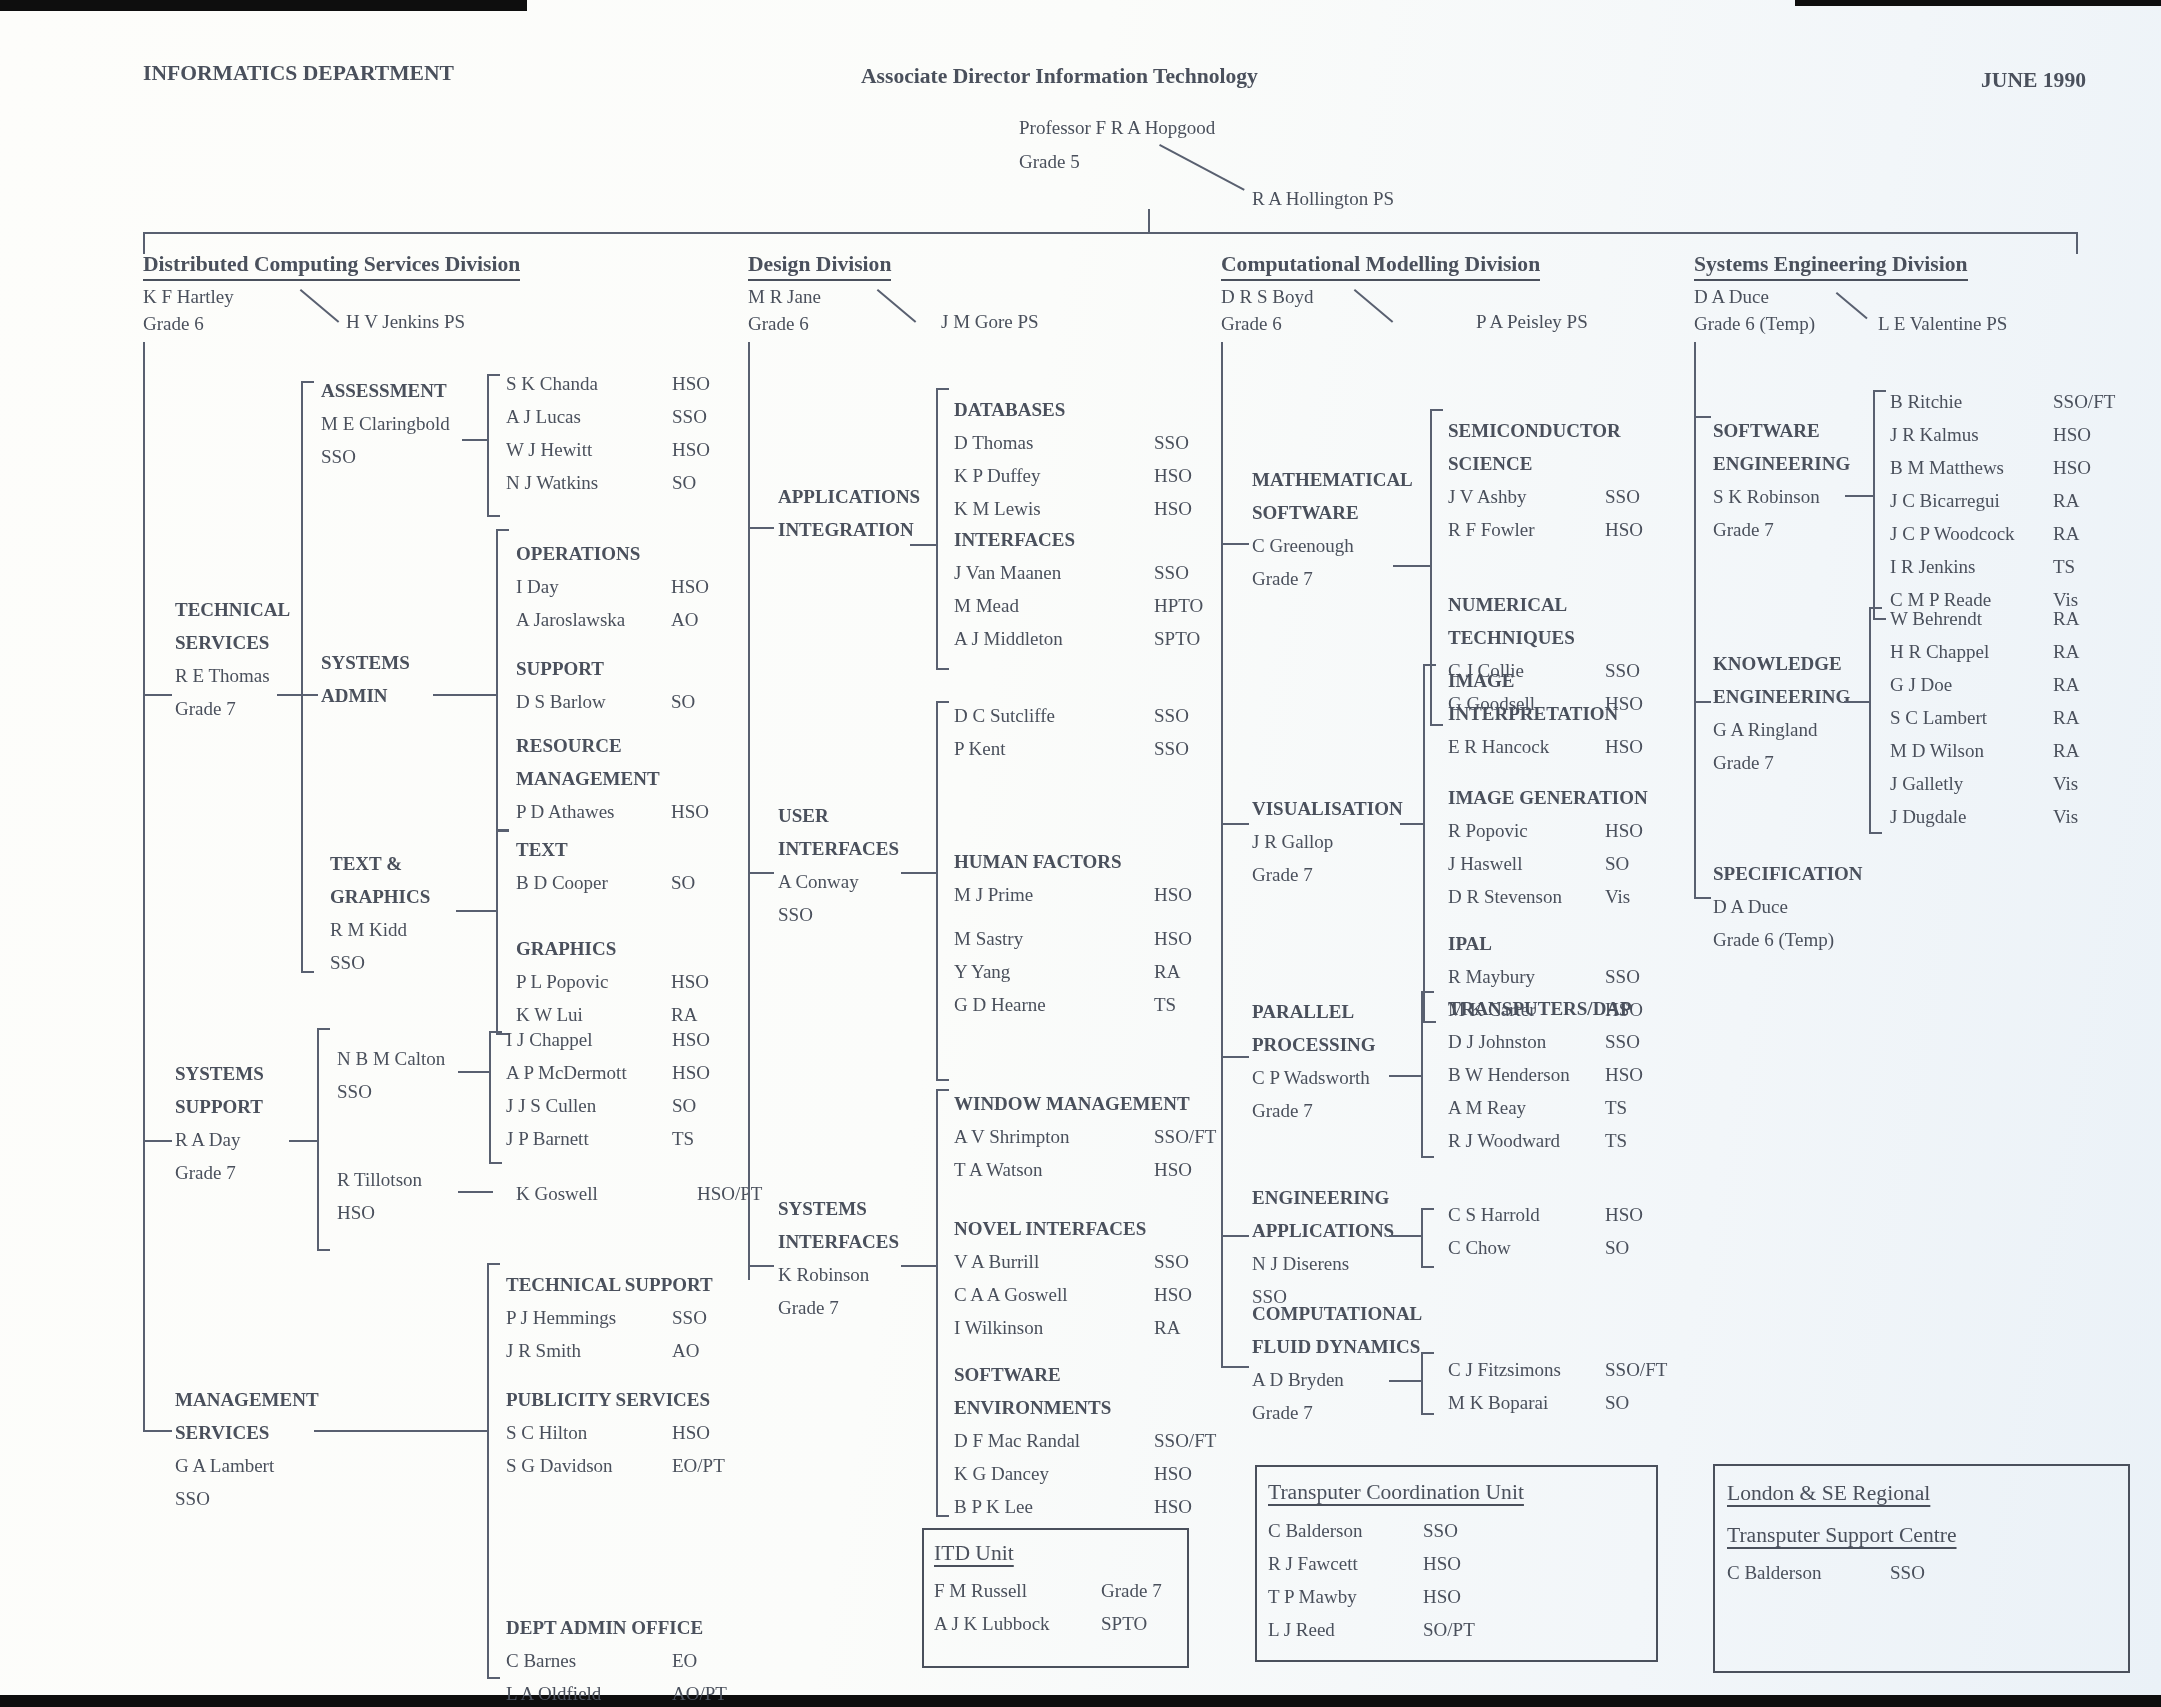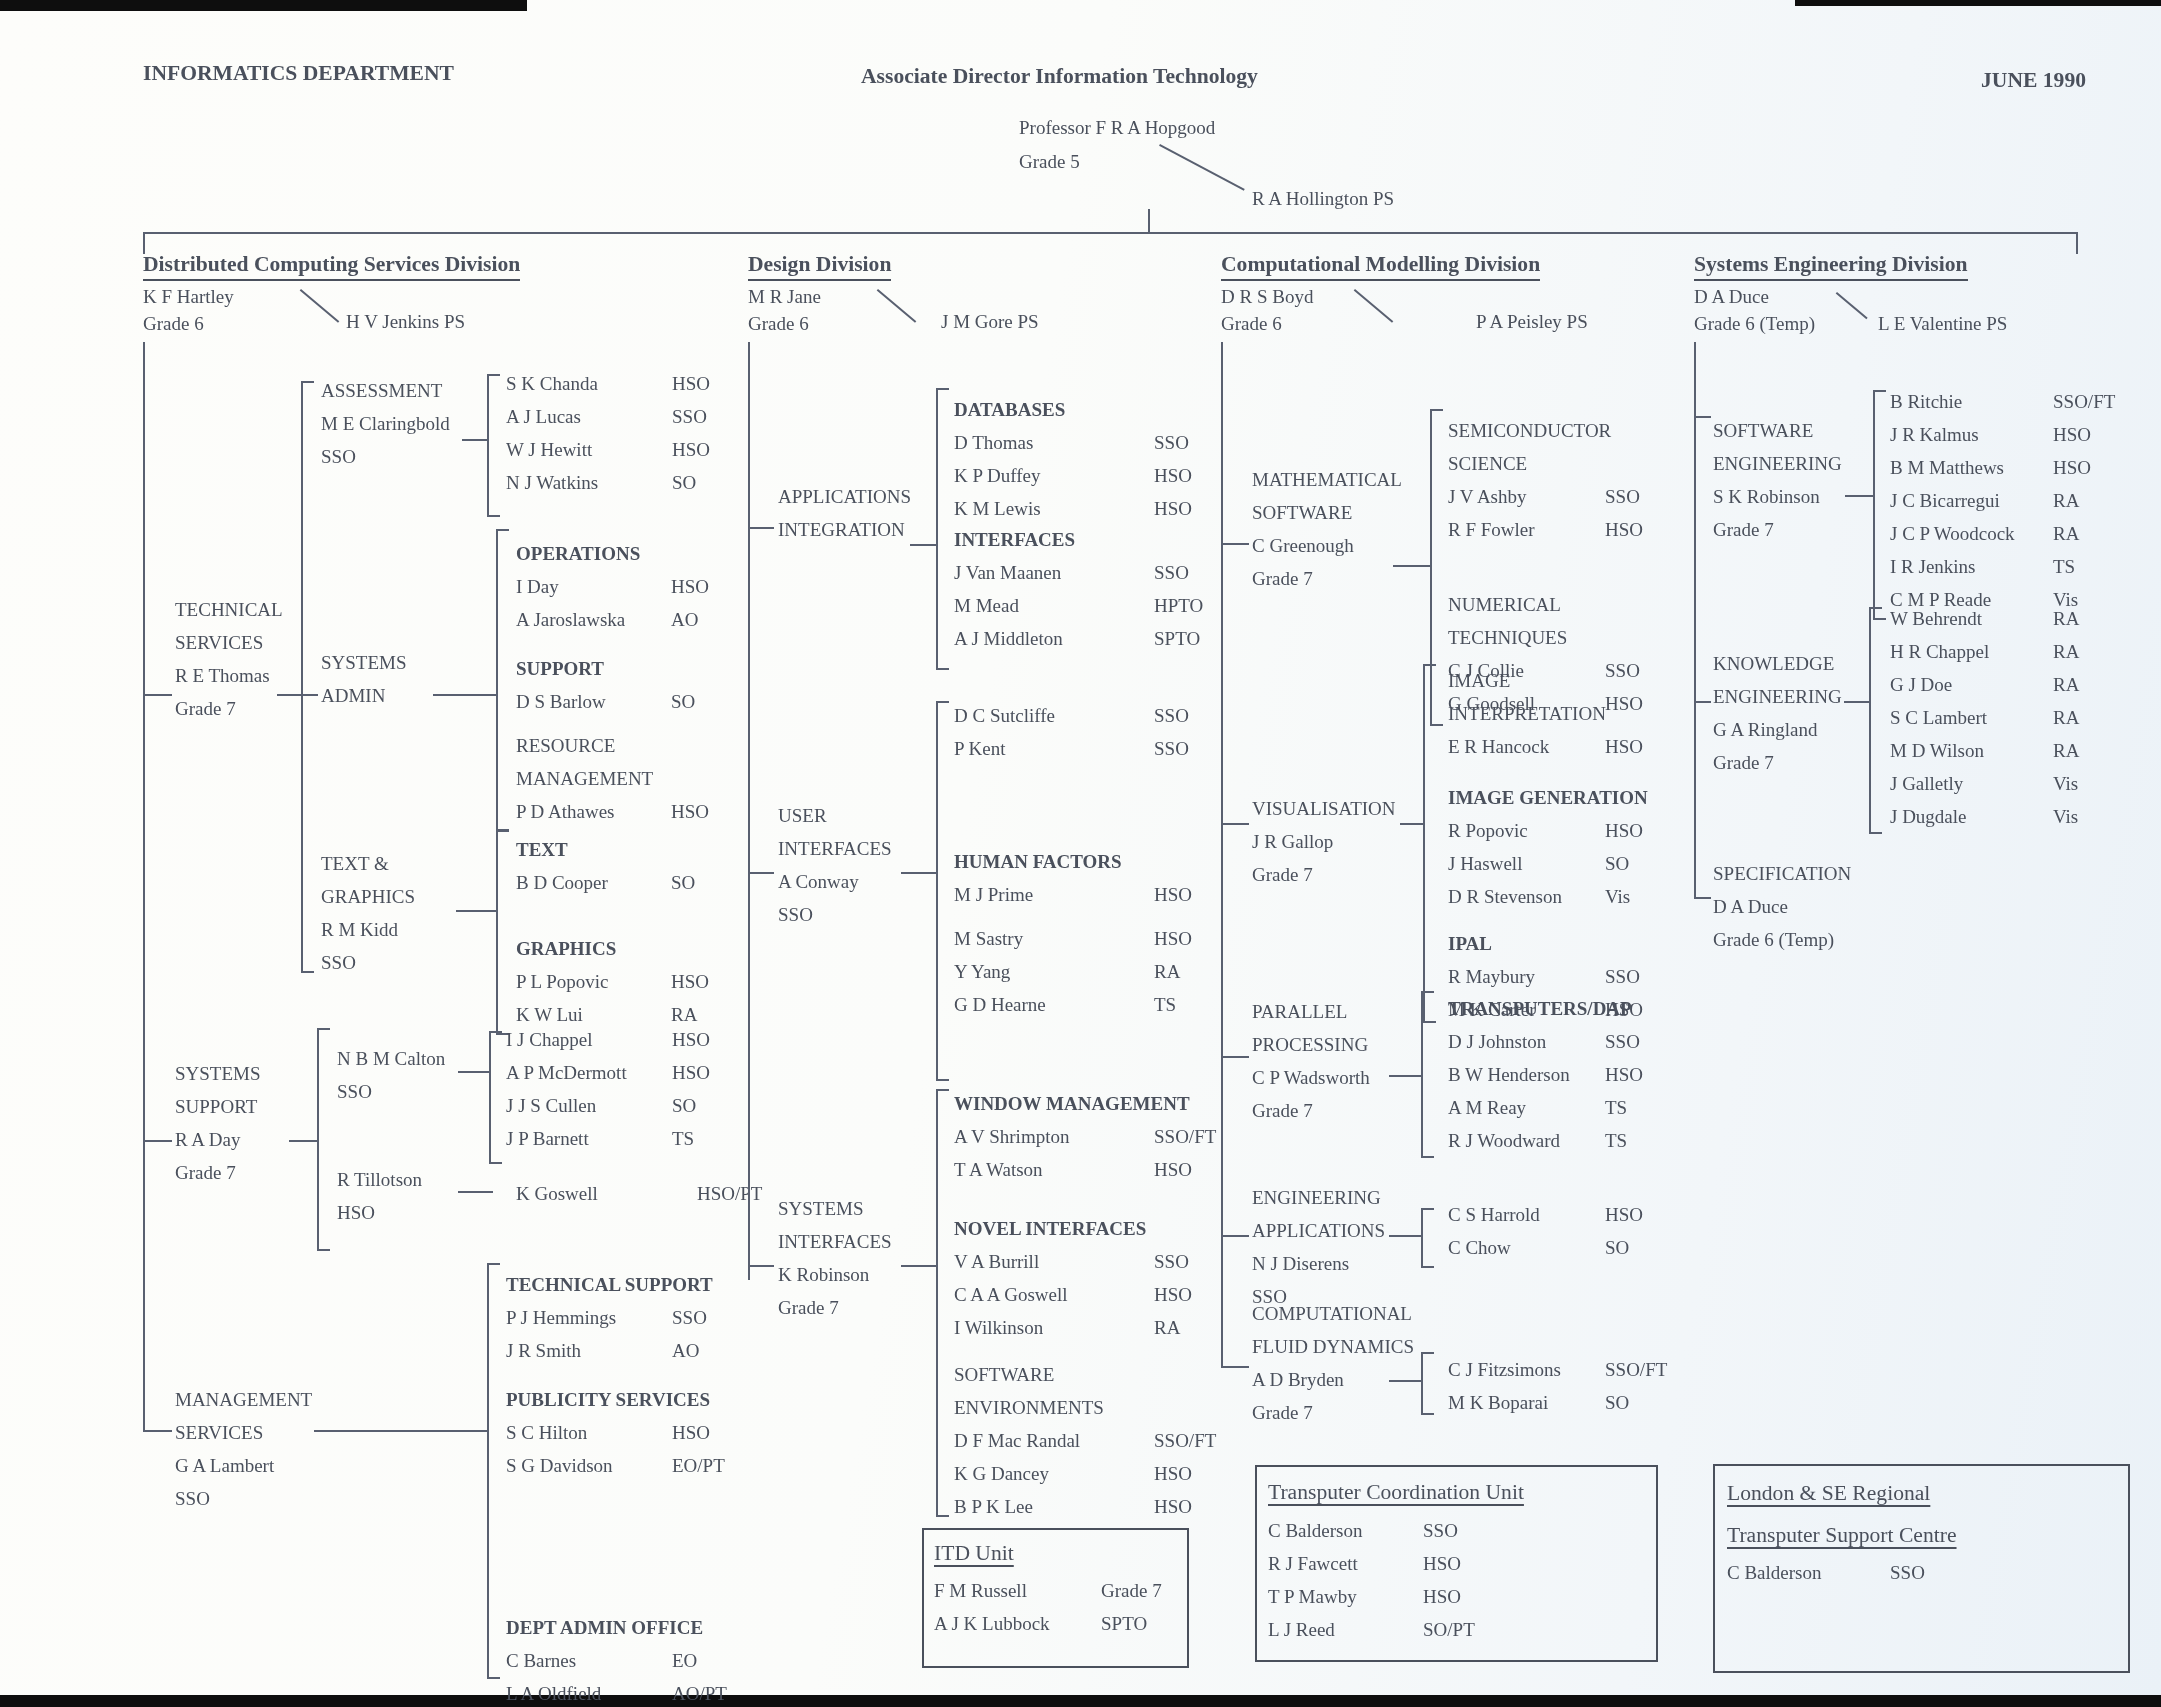--- a/index.html
+++ b/index.html
@@ -2,21 +2,21 @@
 <html style="font-size:11px"><head>
 <meta charset="utf-8">
 <style>
   html,body{margin:0;padding:0;background:#e8e8e6;}
   #page{position:relative;width:2161px;height:1707px;overflow:hidden;
         background:linear-gradient(100deg,#fdfdfa 0%,#fbfcfa 45%,#f2f6f9 78%,#eaf1f7 100%);
         font-family:"Liberation Serif","DejaVu Serif",serif;
         color:#4a505c;font-size:19px;line-height:33px;}
   .abs{position:absolute;}
   .b{font-weight:bold;}
-  .t{font-weight:normal;white-space:pre-line;}
+  .t{font-weight:bold;white-space:pre-line;}
   .glabel{position:absolute;line-height:33px;}
   .list{position:absolute;line-height:33px;}
   .row{display:flex;}
   .nm{width:var(--nw,166px);flex:0 0 auto;white-space:nowrap;}
   .gr{white-space:nowrap;}
   .vline{position:absolute;width:2.1px;background:#596070;}
   .hline{position:absolute;height:2.1px;background:#596070;}
   .diag{position:absolute;height:2.1px;background:#596070;transform-origin:0 0;}
   .bracket{position:absolute;width:11px;border:2.1px solid #596070;border-right:none;background:transparent;}
   .dtitle{position:absolute;font-weight:bold;font-size:21.6px;line-height:25px;border-bottom:2.8px solid #4a505c;padding-bottom:2.1px;white-space:nowrap;}
@@ -143,21 +143,21 @@
   <div class="t">RESOURCE
 MANAGEMENT</div>
   <div>
         <div class="row">
           <span class="nm">P D Athawes</span>
           <span class="gr">HSO</span>
         </div>
       </div>
 </div>
 
-<div class="glabel" style="left:321px;top:847px">
+<div class="glabel" style="left:330px;top:847px">
   <div class="t">TEXT &amp;
 GRAPHICS</div>
   <div>R M Kidd</div>
   <div>SSO</div>
 </div>
 <div class="hline" style="left:456px;top:910px;width:40px"></div>
 <div class="bracket" style="left:496px;top:829px;height:202px"></div>
 <div class="list" style="left:516px;top:833px;--nw:155px">
   <div class="b">TEXT</div>
   <div>

